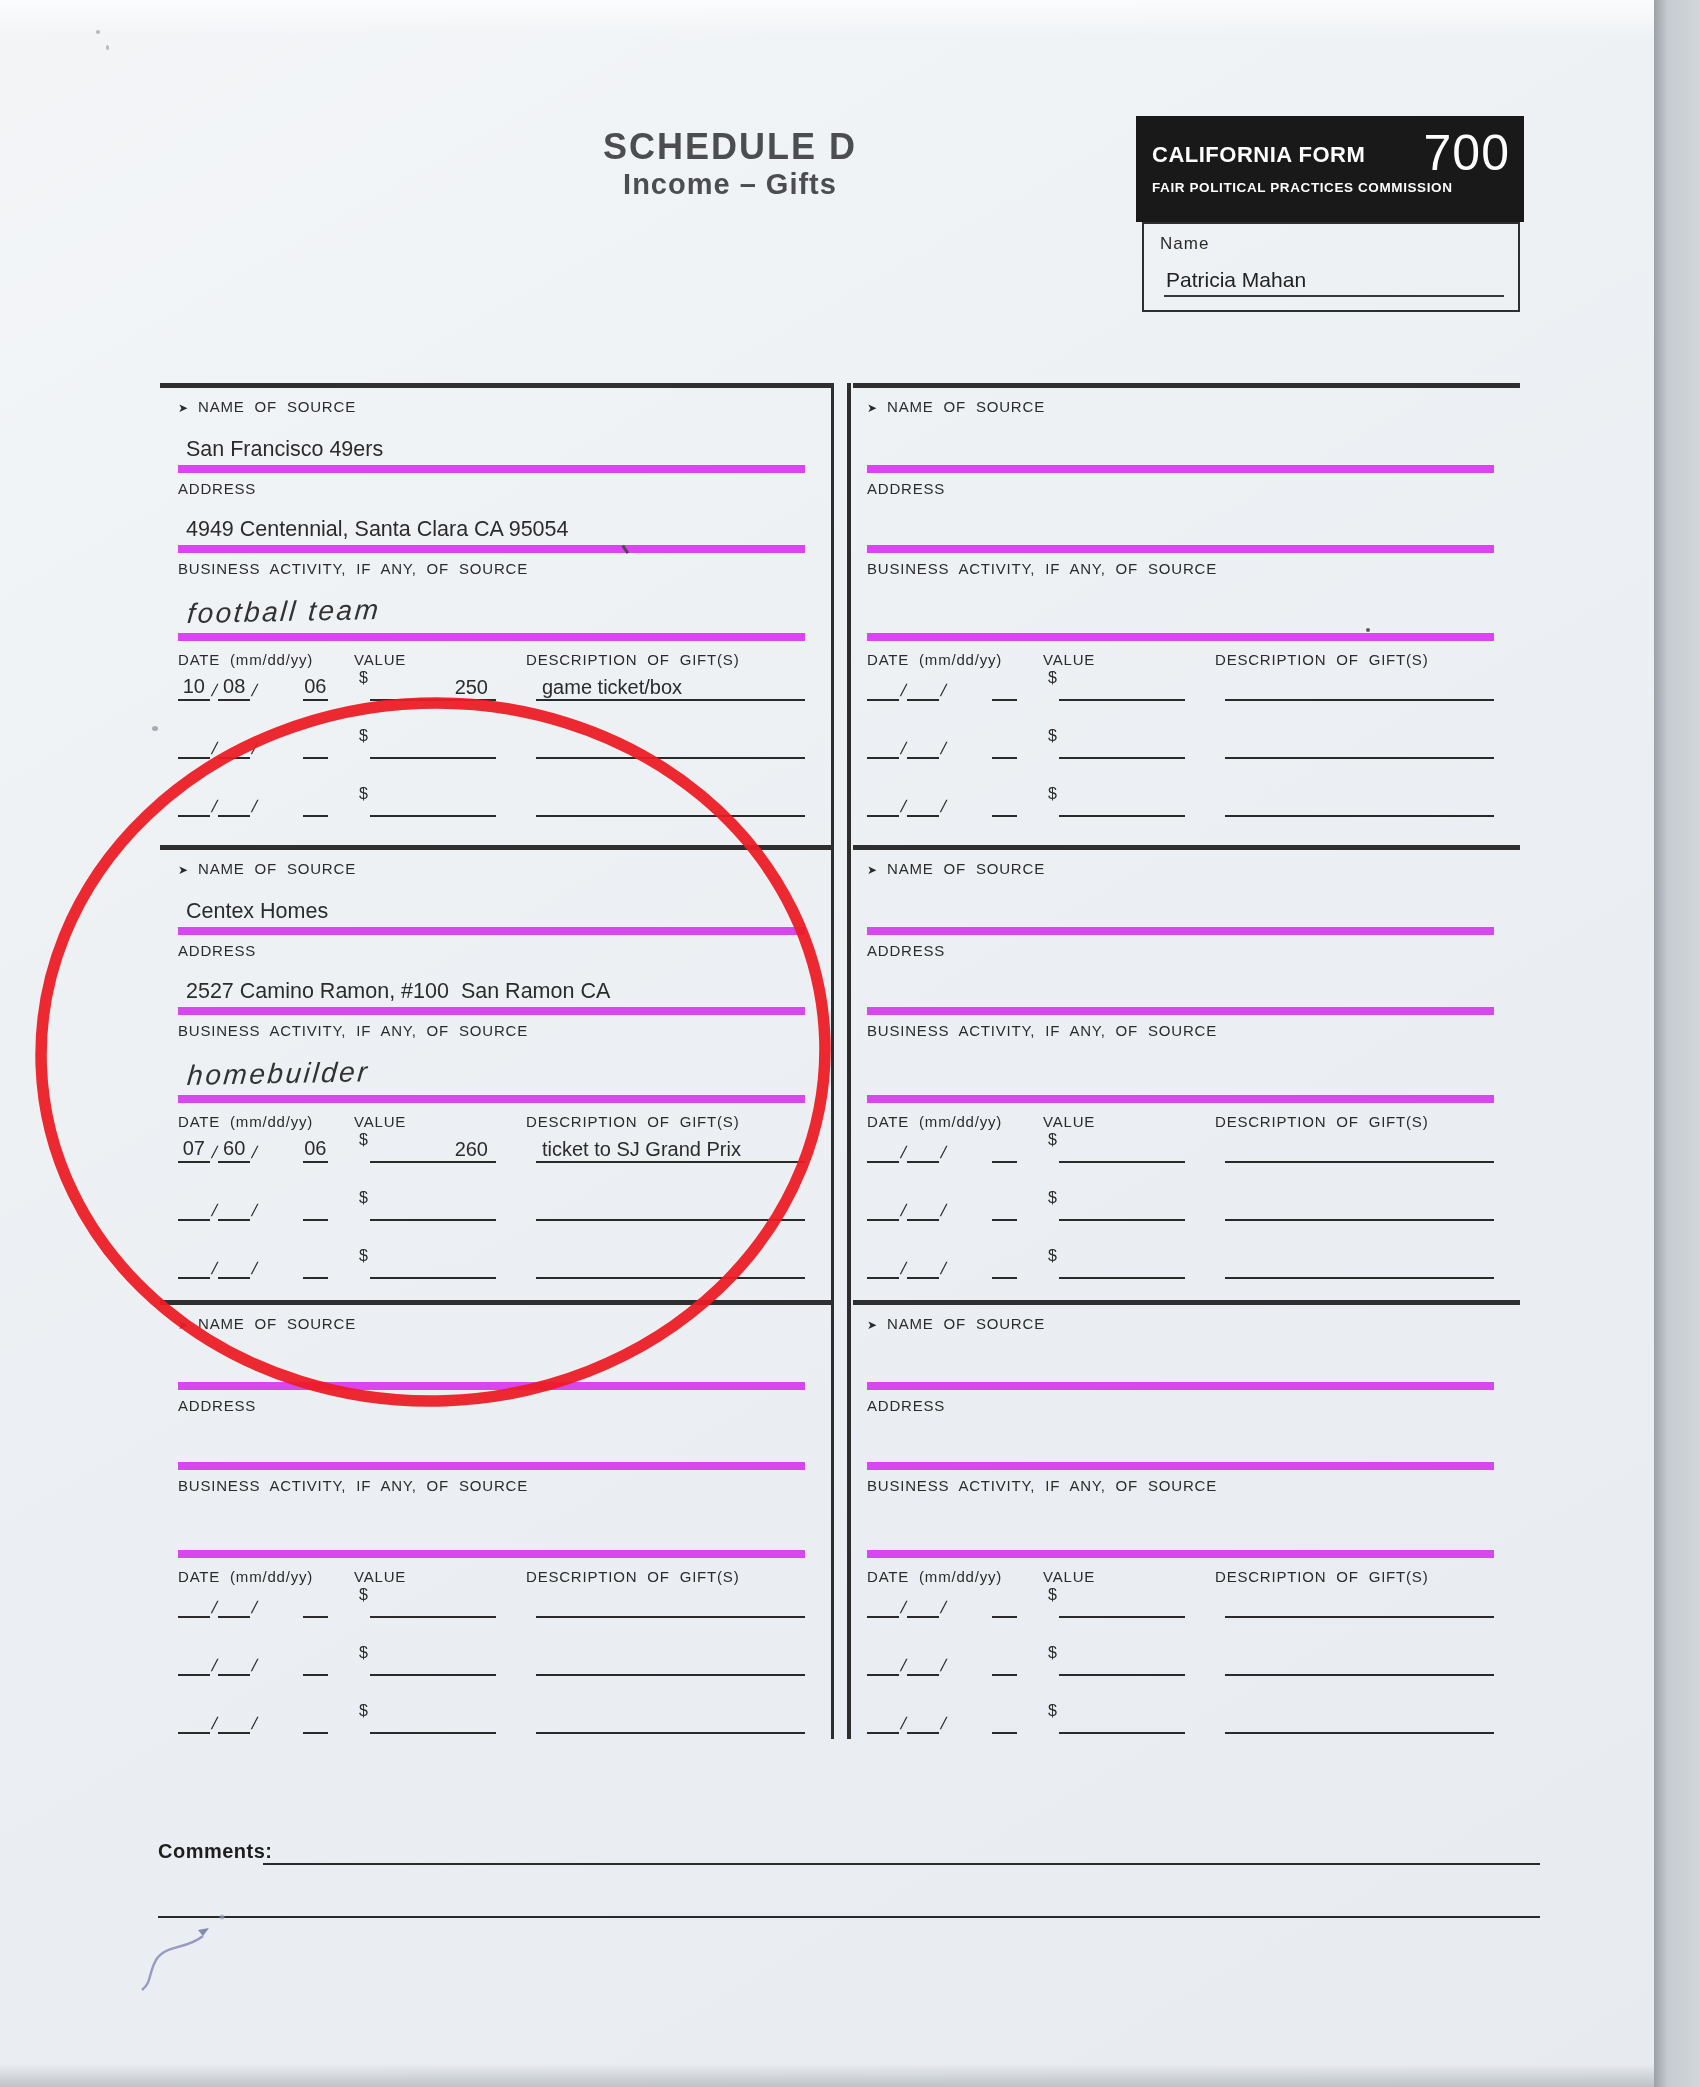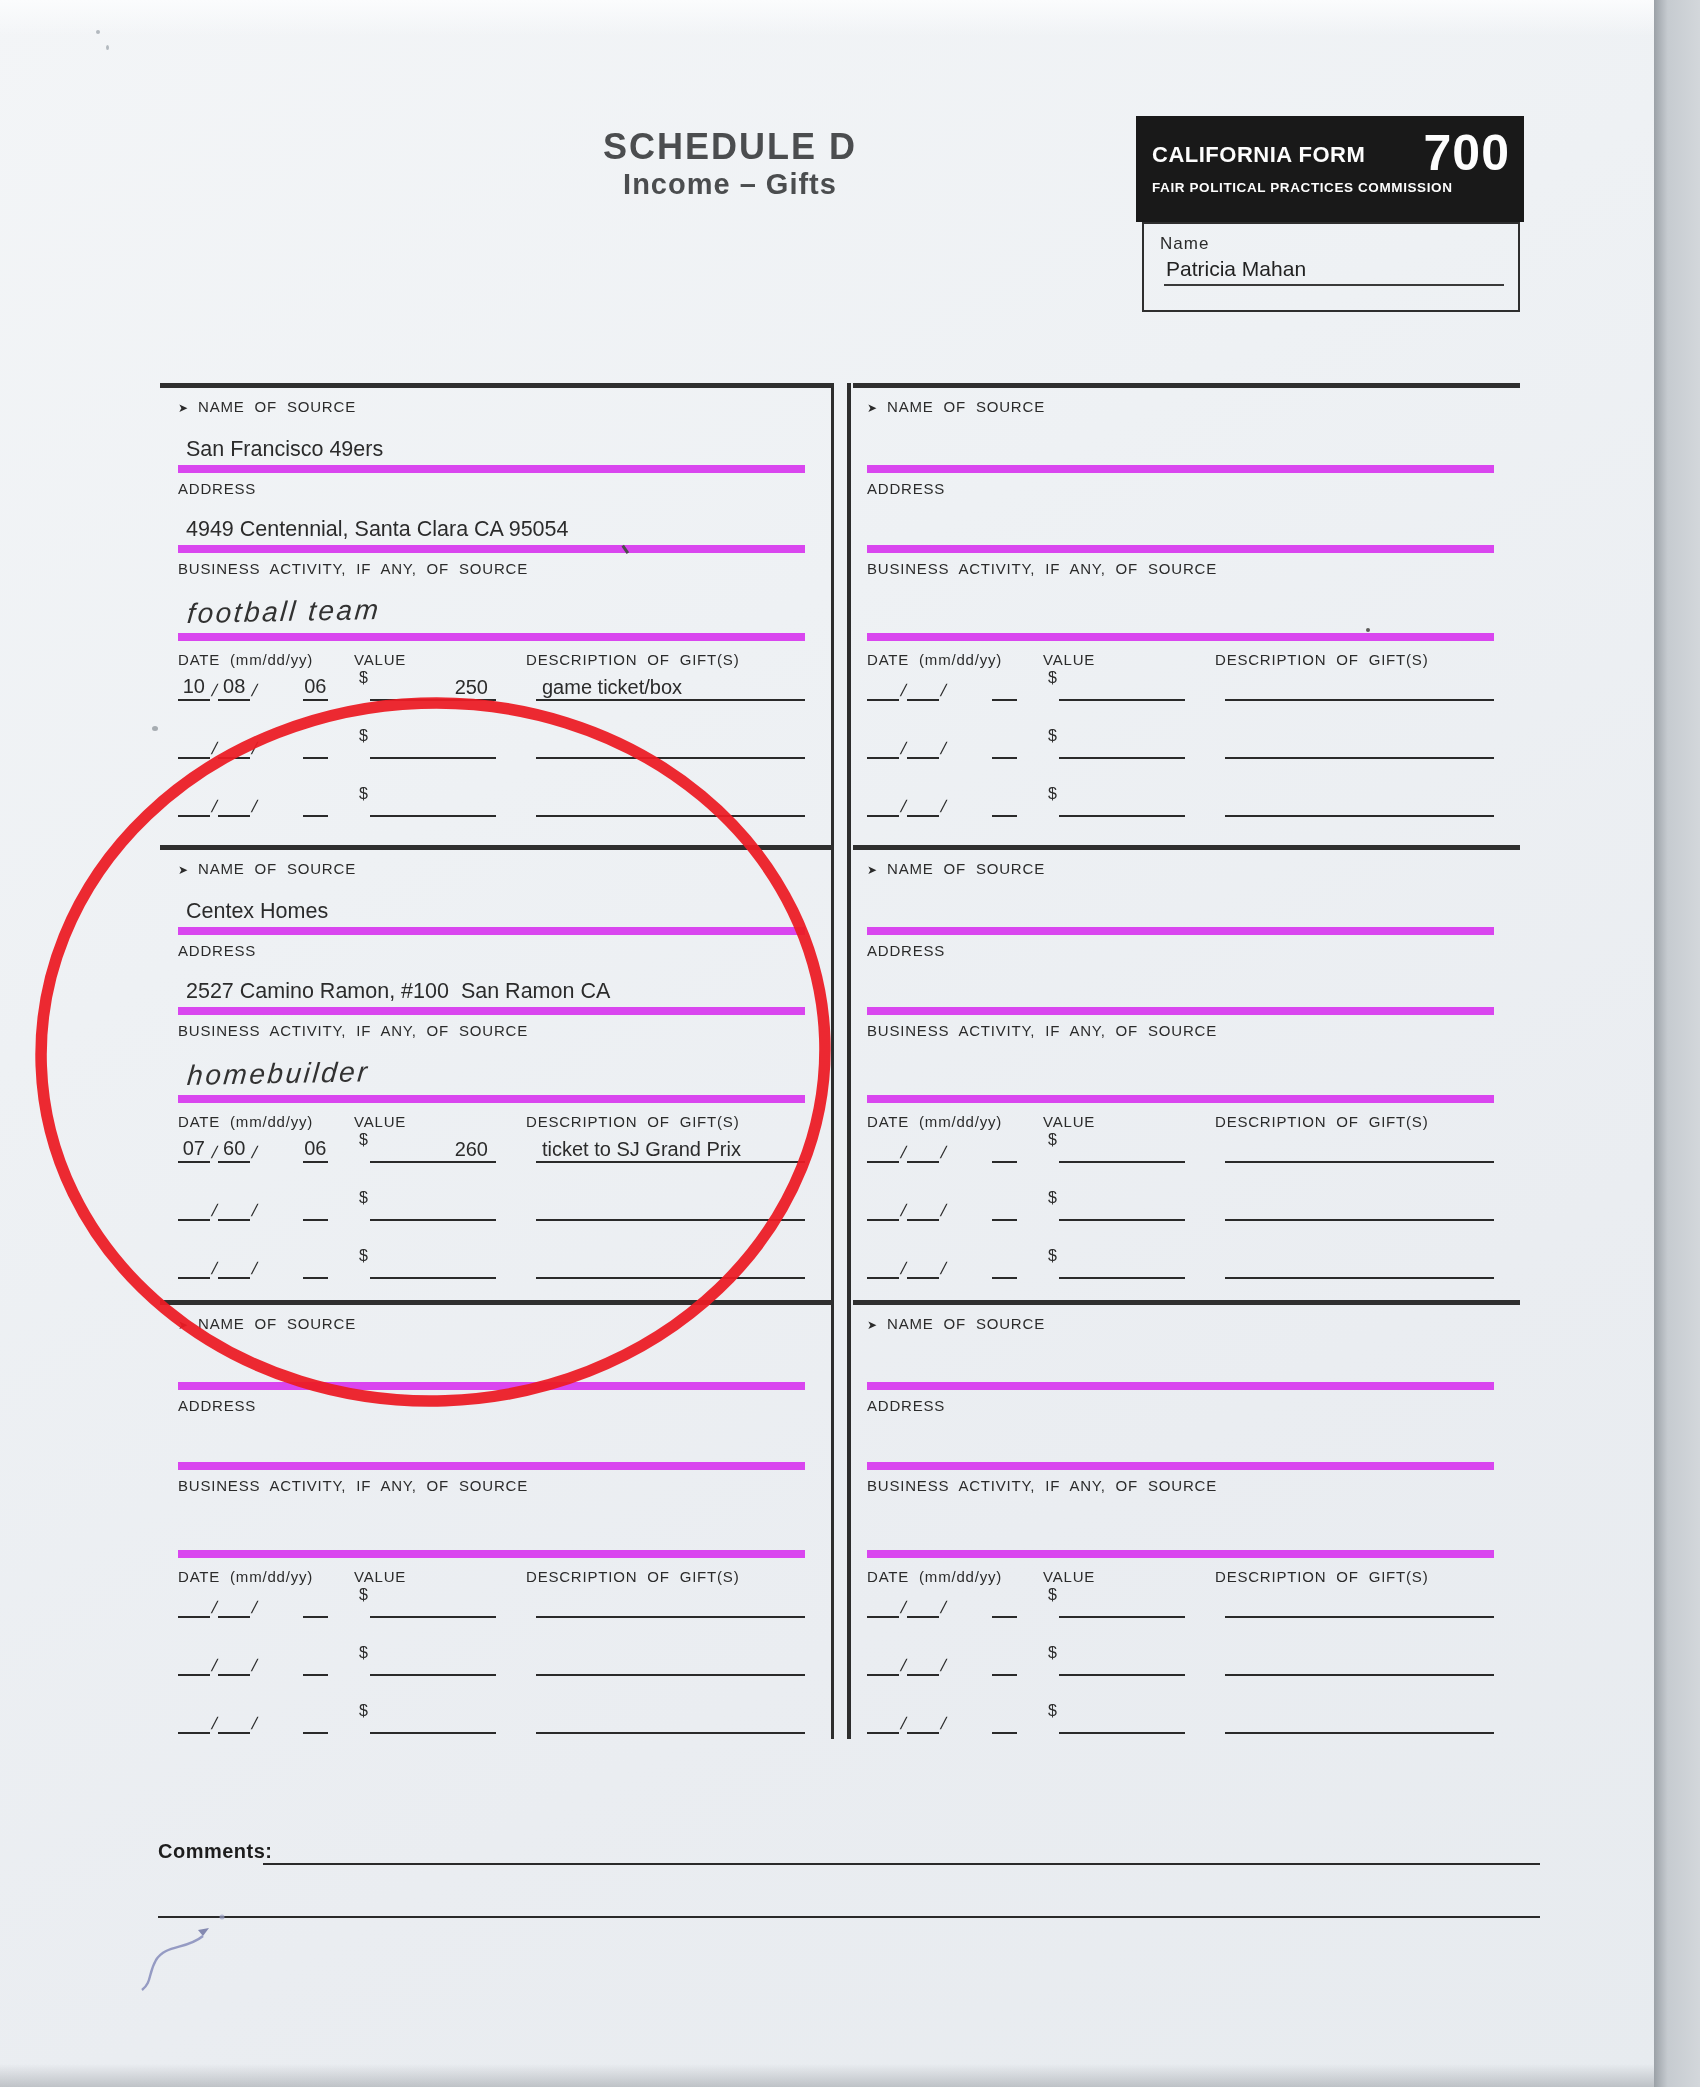--- a/index.html
+++ b/index.html
@@ -16,26 +16,26 @@
 
   
   .title1{position:absolute;left:430px;top:126px;width:600px;text-align:center;
           font-size:36px;font-weight:bold;letter-spacing:2px;color:#4b4d4f;}
   .title2{position:absolute;left:430px;top:168px;width:600px;text-align:center;
           font-size:29px;font-weight:bold;letter-spacing:1px;color:#4b4d4f;}
   .ca-box{position:absolute;left:1136px;top:116px;width:388px;height:106px;
           background:#191919;color:#fdfdfd;box-sizing:border-box;padding:12px 14px 0 16px;}
   .ca-row{display:flex;align-items:flex-start;justify-content:space-between;}
   .ca-label{font-size:22px;font-weight:bold;letter-spacing:.5px;margin-top:14px;}
-  .ca-num{font-size:50px;font-weight:bold;letter-spacing:1px;line-height:50px;}
+  .ca-num{font-size:50px;font-weight:normal;letter-spacing:1px;line-height:50px;}
   .ca-org{font-size:13.5px;font-weight:bold;letter-spacing:.6px;margin-top:2px;}
   .name-box{position:absolute;left:1142px;top:222px;width:378px;height:90px;
             box-sizing:border-box;border:2px solid #2e2e2e;background:transparent;}
   .name-label{font-size:17px;letter-spacing:1px;color:#2b2b2b;margin:10px 0 0 16px;}
-  .name-value{font-size:21px;color:#222;margin:3px 0 0 22px;}
+  .name-value{font-size:21px;color:#222;margin:14px 0 0 22px;}
   .name-line{border-bottom:2px solid #3a3a3a;margin:3px 14px 0 20px;}
 
   
   .vl1{position:absolute;left:831px;top:383px;width:3px;height:1356px;background:#2d2d2d;}
   .vl2{position:absolute;left:847px;top:383px;width:4px;height:1356px;background:#2d2d2d;}
 
   
   .block{position:absolute;box-sizing:border-box;border-top:5px solid #2f2f2f;}
   .bL{left:160px;width:673px;padding:10px 28px 0 18px;}
   .bR{left:853px;width:667px;padding:10px 26px 0 14px;}

